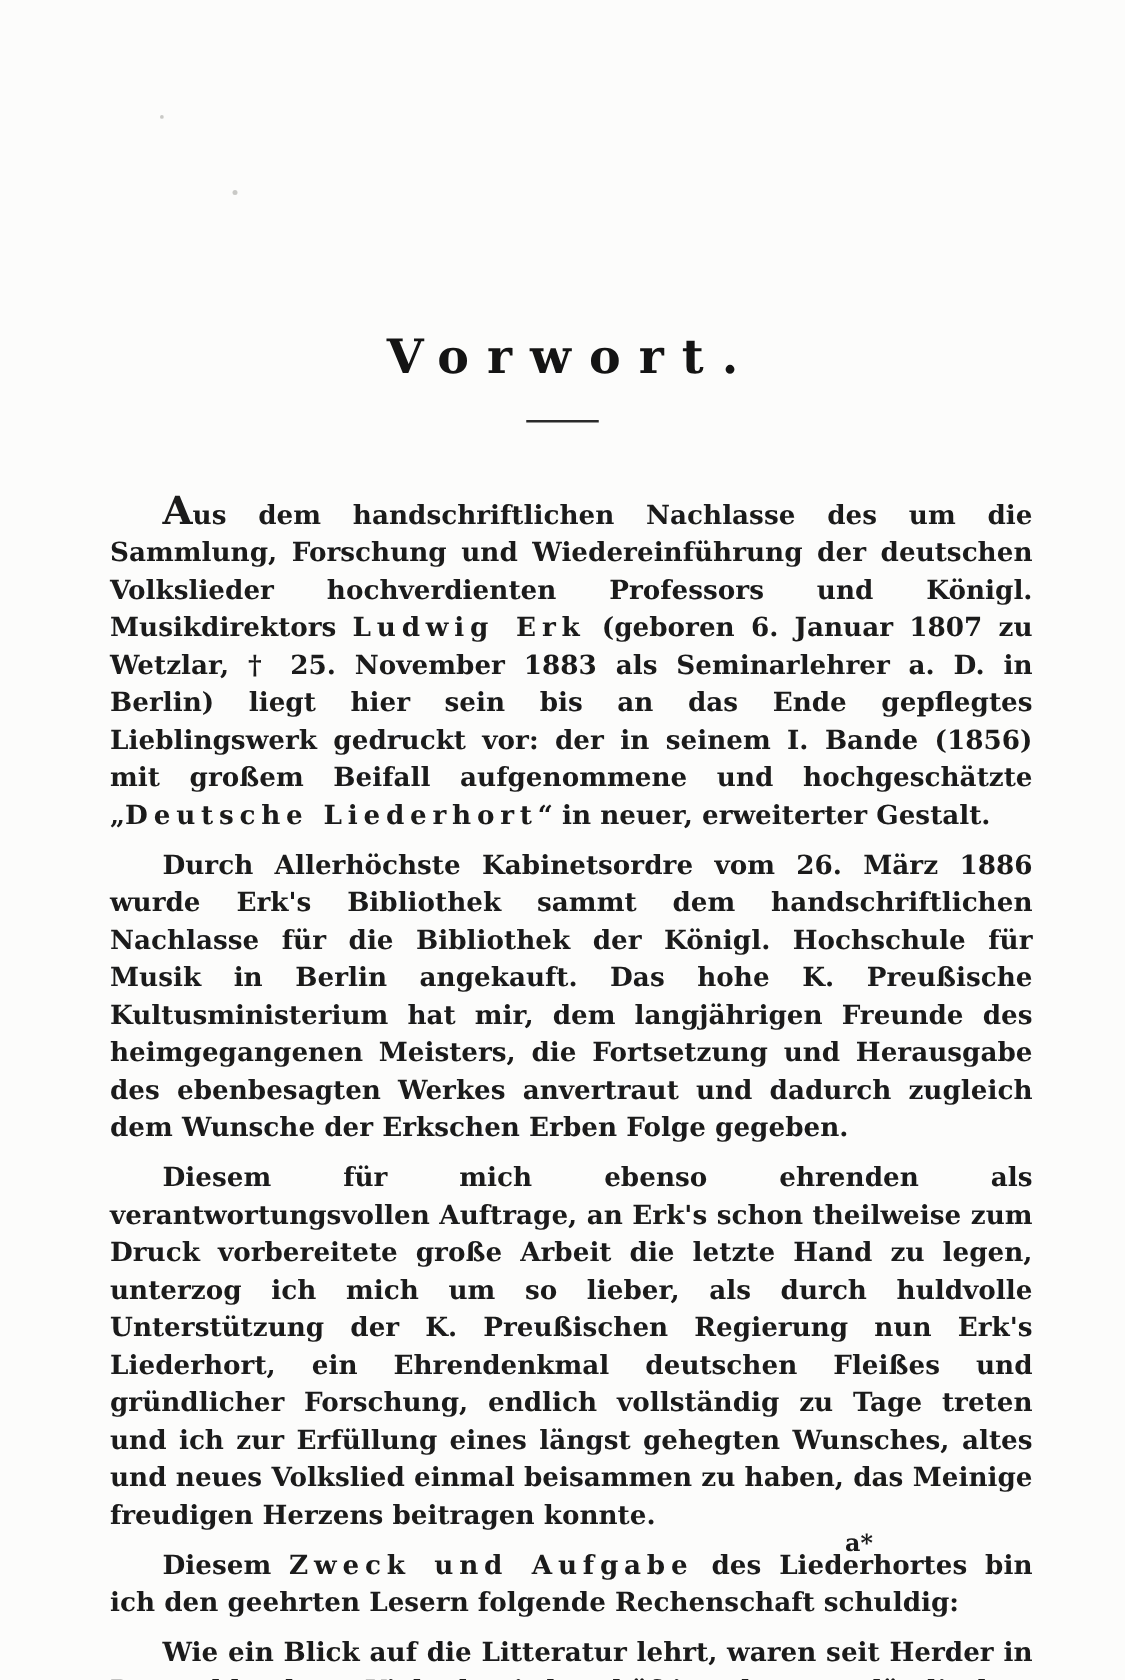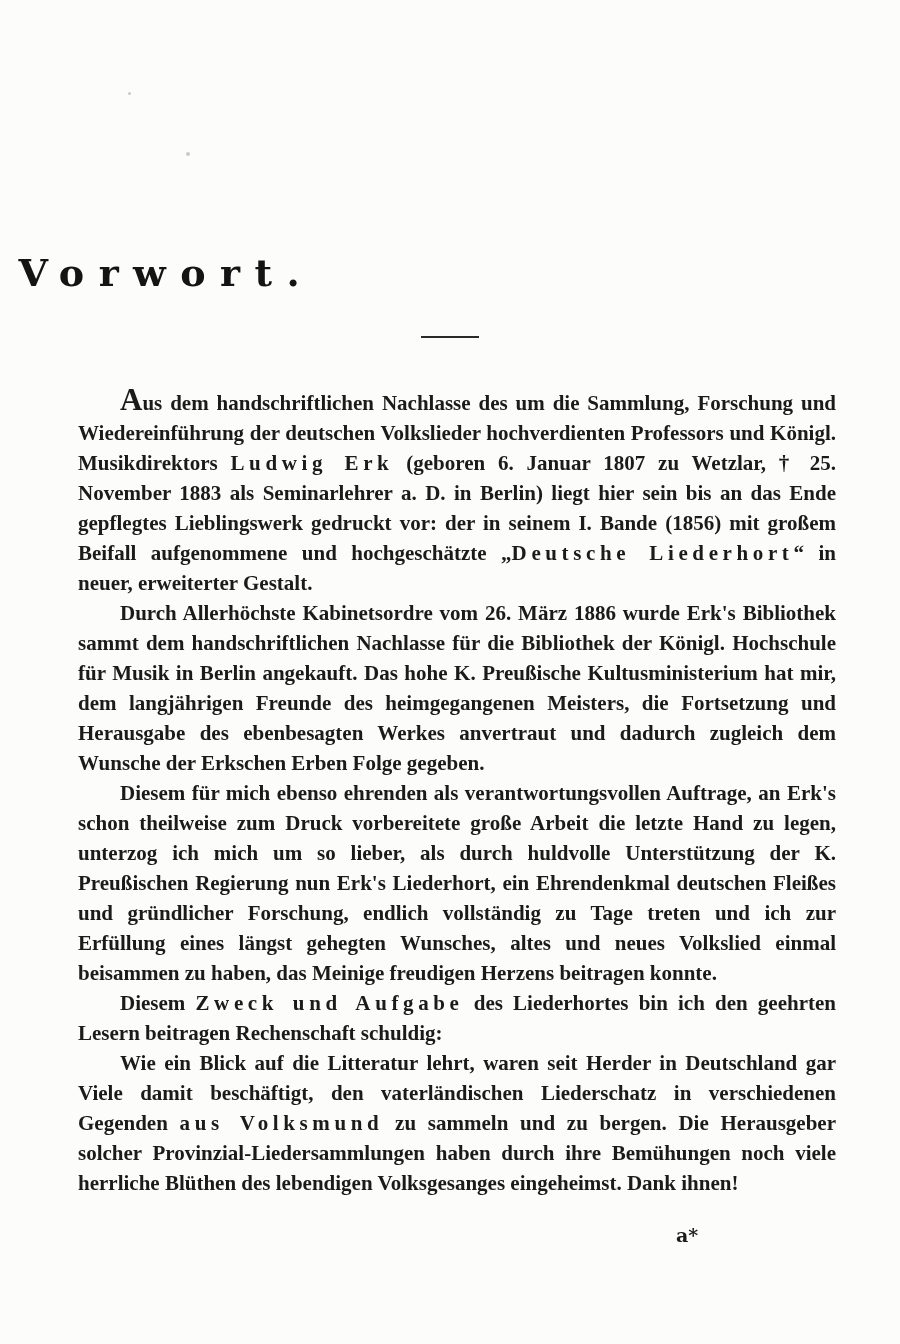--- a/index.html
+++ b/index.html
@@ -14,21 +14,22 @@
     background: #fcfcfb;
     font-family: "DejaVu Serif", serif;
     color: #191919;
     overflow: hidden;
   }
   .page-title {
     position: absolute;
     top: 246px;
     left: 0;
     right: 0;
-    margin: 4px;
+    margin: 16px;
+    text-align: center;
     font-size: 38px;
     font-weight: bold;
     letter-spacing: 0.38em;
     text-indent: 0.38em; 
     color: #141414;
   }
   .title-rule {
     position: absolute;
     top: 336px;
     left: 50%;
@@ -42,23 +43,22 @@
     top: 384px;
     left: 78px;
     width: 758px;
     font-size: 21px;
     line-height: 30px;
     font-weight: 600;
     text-align: justify;
     color: #1b1b1b;
   }
   .body-text p {
-    margin: 0;
+    margin: 10px;
     text-indent: 42px;
-    font-family: Liberation Serif, serif;
   }
   .spaced {
     letter-spacing: 0.22em;
   }
   .initial {
     font-size: 31px;
     line-height: 1;
     font-weight: bold;
   }
   .signature-mark {
@@ -85,21 +85,21 @@
   <div class="title-rule"></div>
 
   <div class="body-text">
 
     <p><span class="initial">A</span><span>us dem handschriftlichen Nachlasse des um die Sammlung, Forschung und Wiedereinführung der deutschen Volkslieder hochverdienten Professors und Königl. Musikdirektors </span><span class="spaced">Ludwig Erk</span><span> (geboren 6. Januar 1807 zu Wetzlar, † 25. November 1883 als Seminarlehrer a. D. in Berlin) liegt hier sein bis an das Ende gepflegtes Lieblingswerk gedruckt vor: der in seinem I. Bande (1856) mit großem Beifall aufgenommene und hochgeschätzte „</span><span class="spaced">Deutsche Liederhort</span><span>“ in neuer, erweiterter Gestalt.</span></p>
 
     <p><span>Durch Allerhöchste Kabinetsordre vom 26. März 1886 wurde Erk's Bibliothek sammt dem handschriftlichen Nachlasse für die Bibliothek der Königl. Hochschule für Musik in Berlin angekauft.  Das hohe K. Preußische Kultusministerium hat mir, dem langjährigen Freunde des heimgegangenen Meisters, die Fortsetzung und Herausgabe des ebenbesagten Werkes anvertraut und dadurch zugleich dem Wunsche der Erkschen Erben Folge gegeben.</span></p>
 
     <p><span>Diesem für mich ebenso ehrenden als verantwortungsvollen Auftrage, an Erk's schon theilweise zum Druck vorbereitete große Arbeit die letzte Hand zu legen, unterzog ich mich um so lieber, als durch huldvolle Unterstützung der K. Preußischen Regierung nun Erk's Liederhort, ein Ehrendenkmal deutschen Fleißes und gründlicher Forschung, endlich vollständig zu Tage treten und ich zur Erfüllung eines längst gehegten Wunsches, altes und neues Volkslied einmal beisammen zu haben, das Meinige freudigen Herzens beitragen konnte.</span></p>
 
-    <p><span>Diesem </span><span class="spaced">Zweck und Aufgabe</span><span> des Liederhortes bin ich den geehrten Lesern beitragen Rechenschaft schuldig:</span></p>
+    <p><span>Diesem </span><span class="spaced">Zweck und Aufgabe</span><span> des Liederhortes bin ich den geehrten Lesern folgende Rechenschaft schuldig:</span></p>
 
     <p><span>Wie ein Blick auf die Litteratur lehrt, waren seit Herder in Deutschland gar Viele damit beschäftigt, den vaterländischen Liederschatz in verschiedenen Gegenden </span><span class="spaced">aus Volksmund</span><span> zu sammeln und zu bergen.  Die Herausgeber solcher Provinzial-Liedersammlungen haben durch ihre Bemühungen noch viele herrliche Blüthen des lebendigen Volksgesanges eingeheimst.   Dank ihnen!</span></p>
 
   </div>
 
   <div class="signature-mark">a*</div>
 
   <div class="scan-speck" style="left:186px; top:152px; width:4px; height:4px;"></div>
   <div class="scan-speck" style="left:128px; top:92px; width:3px; height:3px;"></div>
 

